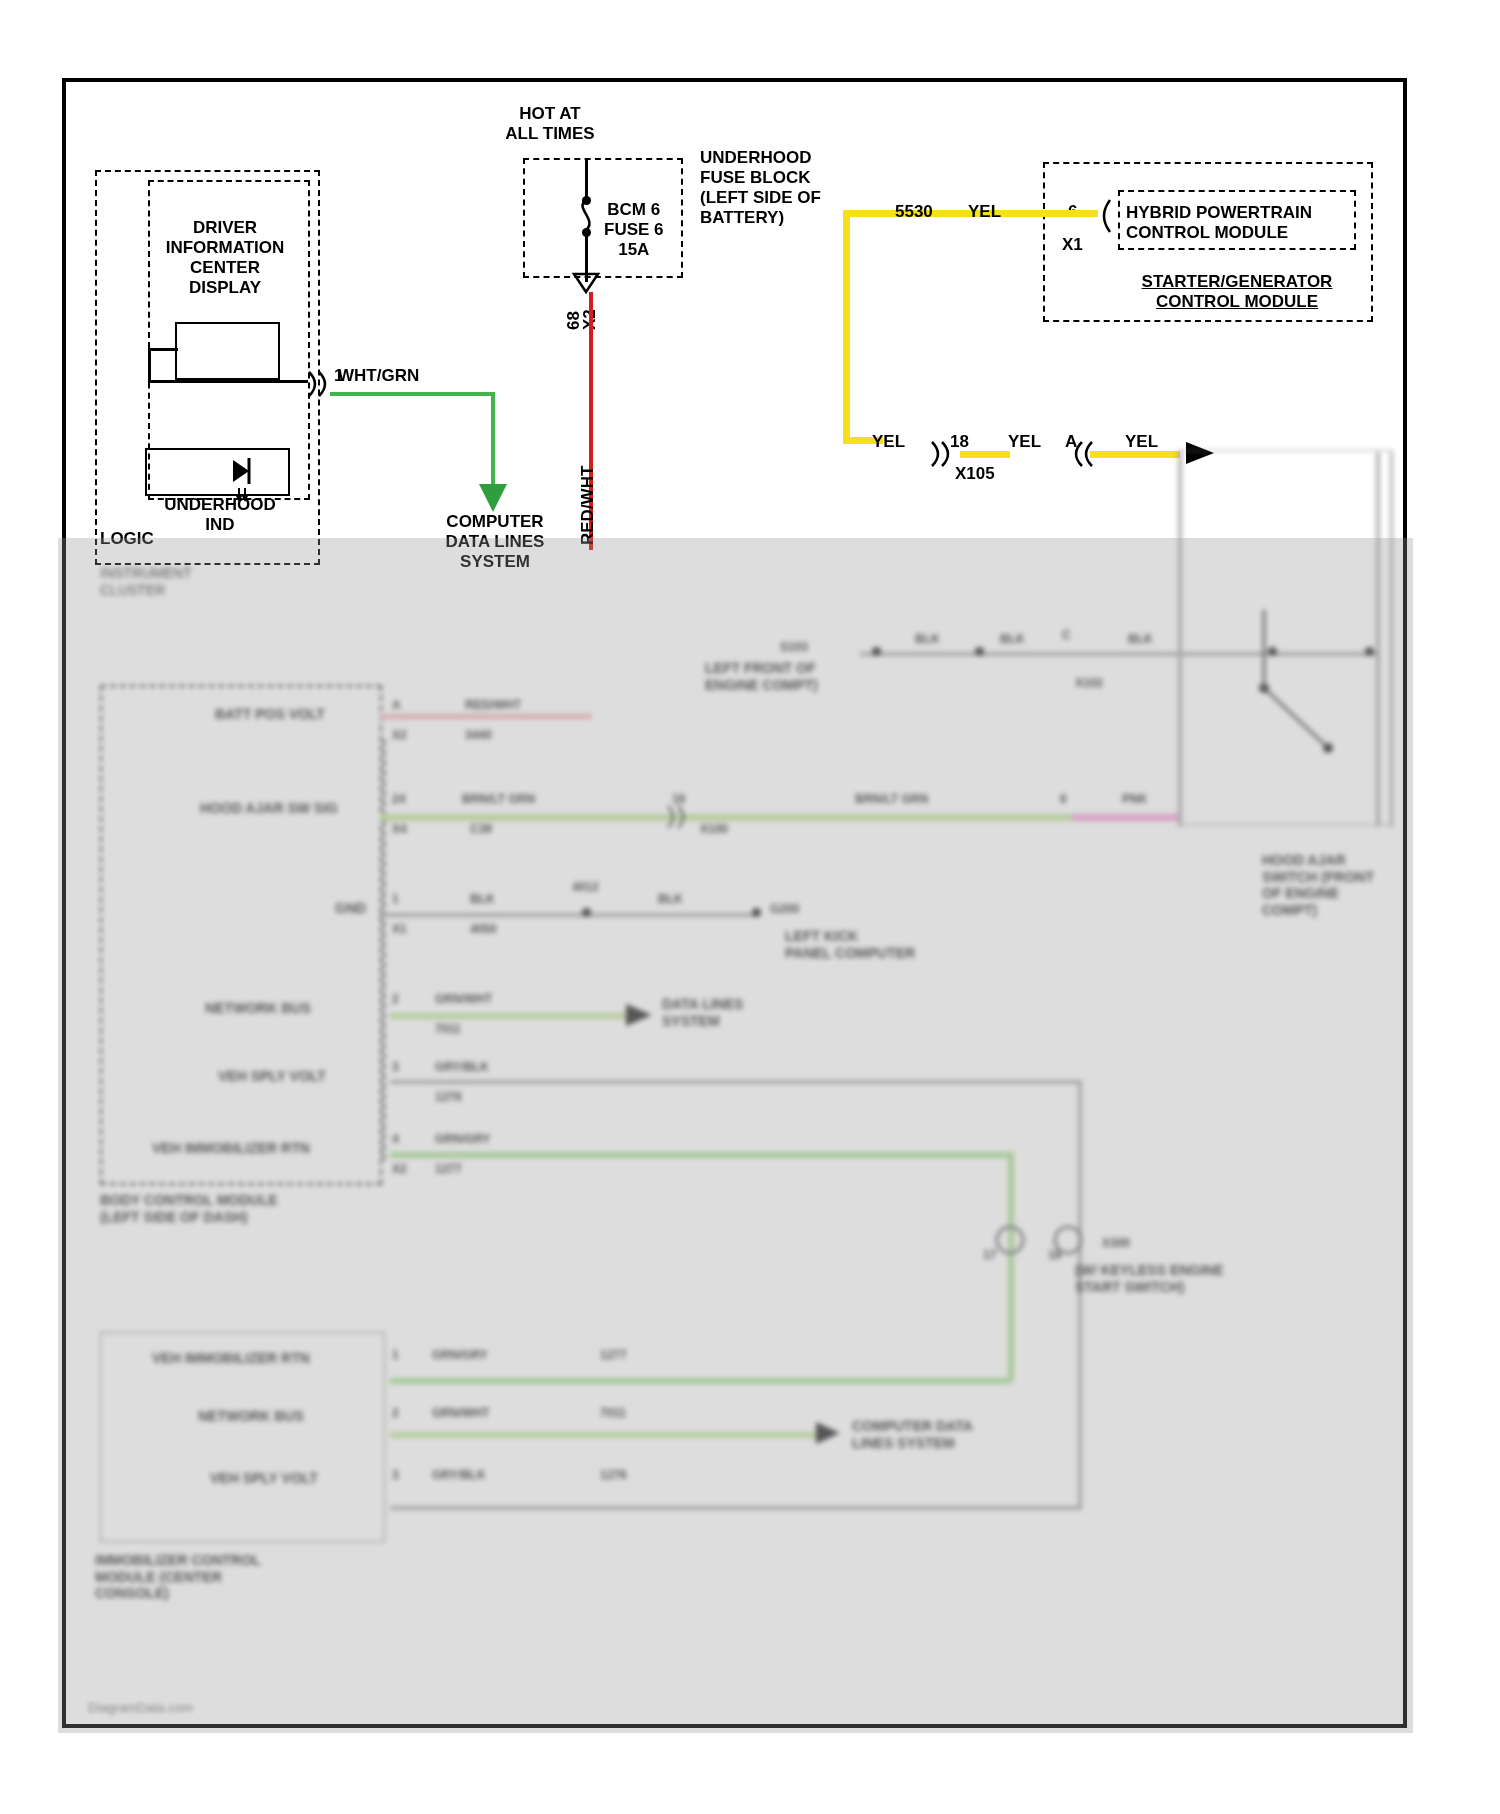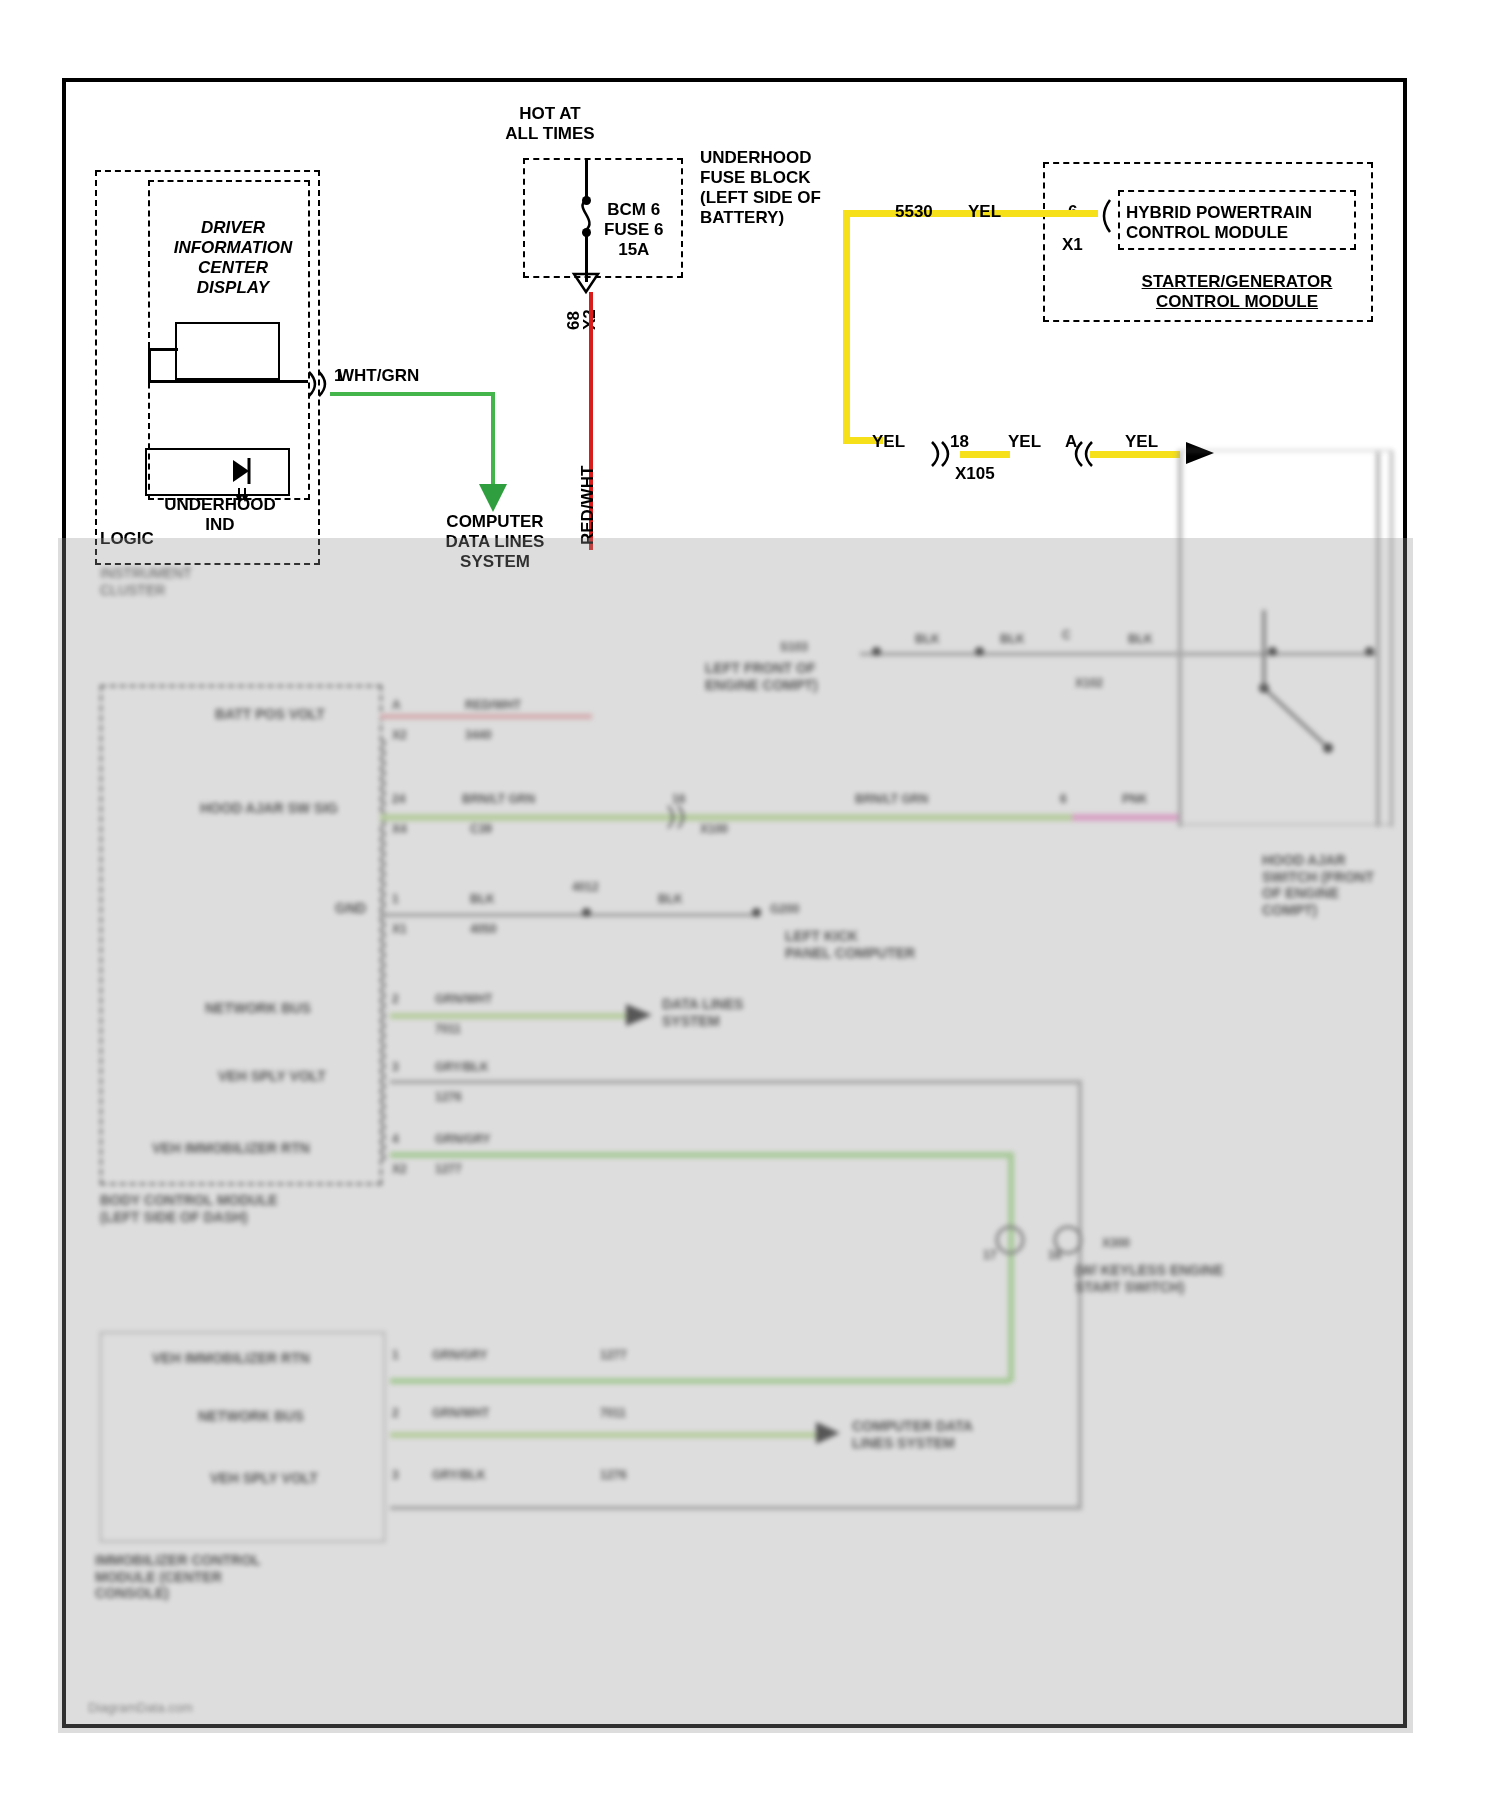--- a/index.html
+++ b/index.html
@@ -53,21 +53,21 @@
 <body>
 
 <div id="sheet">
 
   <div class="page-border"></div>
 
   <div class="dash" style="left:95px;top:170px;width:225px;height:395px;"></div>
 
   <div class="dash" style="left:148px;top:180px;width:162px;height:320px;"></div>
 
-  <div class="txt c b" style="left:158px;top:218px;width:150px;font-style:italic;">DRIVER
+  <div class="txt c b" style="left:150px;top:218px;width:150px;">DRIVER
 INFORMATION
 CENTER
 DISPLAY</div>
 
   <div class="solid" style="left:175px;top:322px;width:105px;height:58px;"></div>
 
   <div class="wire h" style="left:148px;top:348px;width:30px;"></div>
   <div class="wire h" style="left:148px;top:380px;width:160px;"></div>
   <div class="wire v" style="left:148px;top:348px;height:34px;"></div>
 

